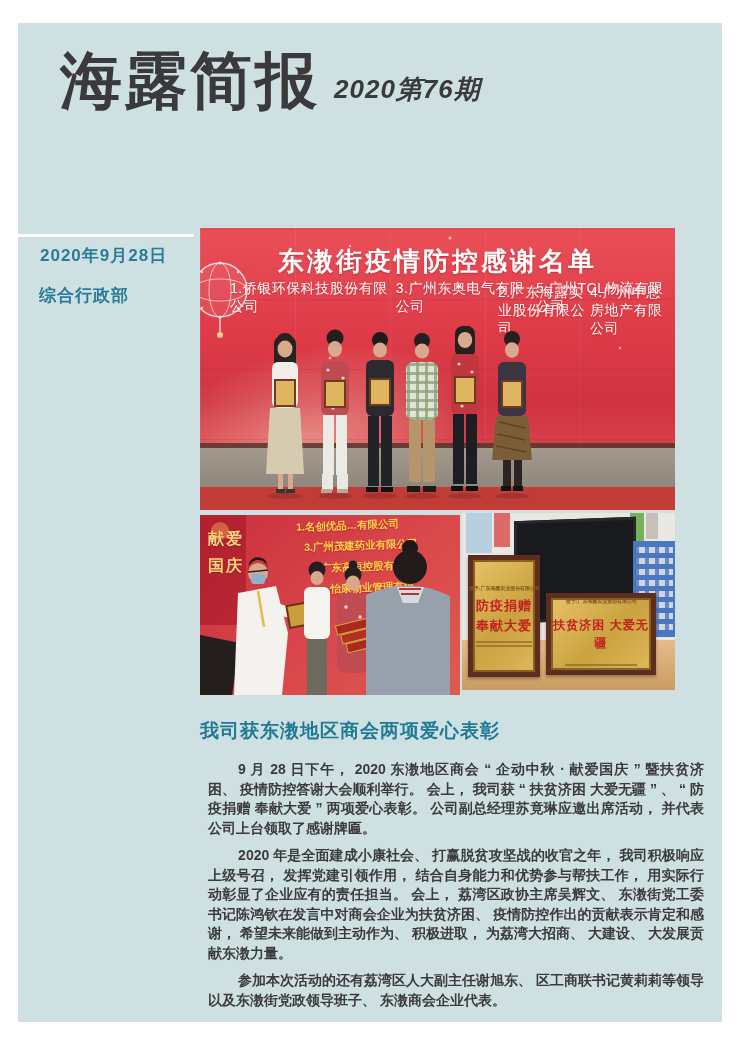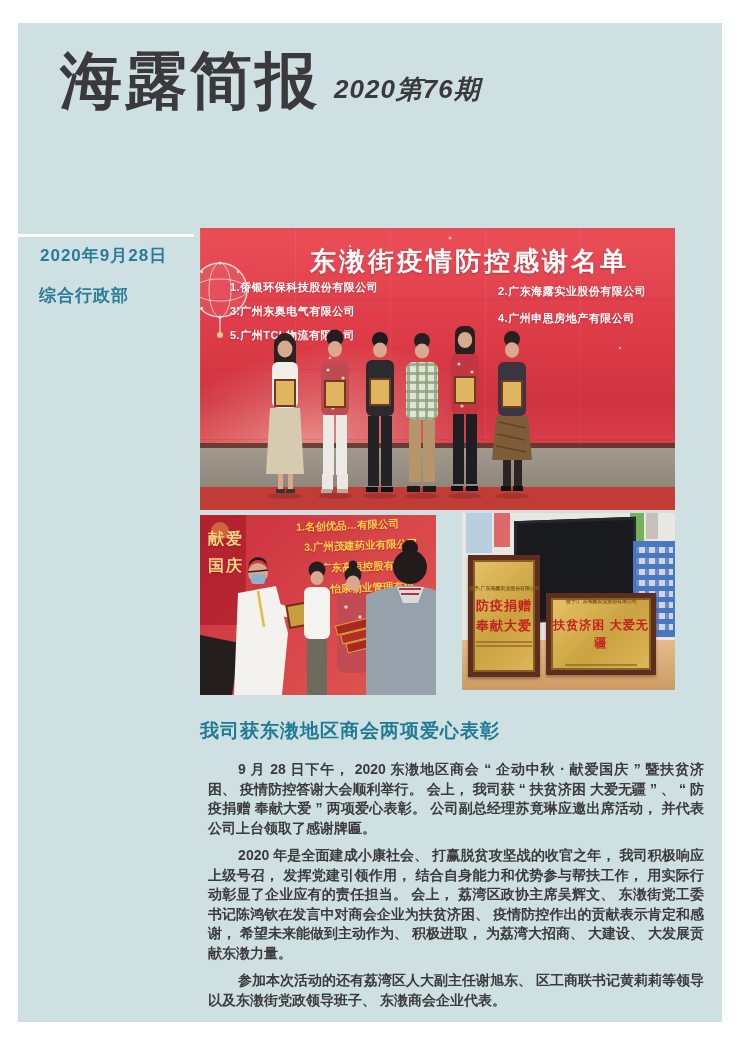--- a/index.html
+++ b/index.html
@@ -21,32 +21,32 @@
   .side-dept{left:39px;top:284px;font-size:17px;font-weight:700;color:#2a7b96;letter-spacing:1px;}
   
   .photo-main{left:200px;top:228px;width:475px;height:282px;overflow:hidden;
     background:linear-gradient(180deg,#ea4f58 0%,#dd3b47 38%,#cf3340 62%,#d84049 78%);}
   .photo-main .sheen{left:-60px;top:120px;width:340px;height:180px;border-radius:50%;
     background:radial-gradient(closest-side,rgba(255,228,205,.45),rgba(255,228,205,0));transform:rotate(-12deg);}
   .photo-main .seams{left:0;top:0;right:0;bottom:0;
     background:repeating-linear-gradient(90deg,rgba(255,255,255,.06) 0 1px,transparent 1px 95px),
                repeating-linear-gradient(0deg,rgba(120,0,10,.10) 0 1px,transparent 1px 70px);}
   .banner-title{left:0;top:16px;width:475px;text-align:center;color:#ffffff;
-    font-size:26px;font-weight:900;letter-spacing:3px;text-shadow:0 1px 2px rgba(140,0,10,.35);padding-left:32px;}
-  .company-col{color:#ffffff;font-weight:700;font-size:11px;letter-spacing:.5px;
-    text-shadow:0 1px 2px rgba(140,0,10,.3);display:flex;flex-direction:column;}
+    font-size:26px;font-weight:900;letter-spacing:3px;text-shadow:0 1px 2px rgba(140,0,10,.35);}
+  .company-col{color:#ffffff;font-weight:400;font-size:14px;letter-spacing:.5px;
+    text-shadow:0 1px 2px rgba(140,0,10,.3);display:flex;}
   .col-l{left:30px;top:52px;}
   .col-l span{margin-bottom:9px;}
   .col-r{left:298px;top:56px;}
   .col-r span{margin-bottom:12px;}
   .stage-line{left:0;top:215px;width:475px;height:5px;background:#54372f;opacity:.85;}
   .stage-gray{left:0;top:220px;width:475px;height:39px;background:linear-gradient(180deg,#a39a8e,#8f877c);}
   .stage-carpet{left:0;top:259px;width:475px;height:23px;background:#c23c37;}
   
-  .photo-left{left:200px;top:515px;width:236px;height:180px;overflow:hidden;
+  .photo-left{left:200px;top:515px;width:260px;height:180px;overflow:hidden;
     background:linear-gradient(135deg,#c92f3c 0%,#d9474b 55%,#e05a4e 100%);}
   .slogan{left:6px;top:10px;width:40px;color:#f6d484;font-weight:900;font-size:16px;
     letter-spacing:2px;line-height:1.7;text-align:center;text-shadow:0 1px 1px rgba(120,0,0,.4);}
   .yellow-list{position:absolute;color:#ffd24a;font-weight:700;font-size:10.5px;white-space:nowrap;
     text-shadow:0 1px 1px rgba(130,10,0,.4);transform:rotate(-2deg);}
   
   .photo-right{left:462px;top:513px;width:213px;height:177px;overflow:hidden;background:#e9e7e2;}
   .shelf-item{position:absolute;top:0;}
   .monitor{left:52px;top:6px;width:116px;height:96px;background:#191a1e;border:3px solid #26272b;transform:skewY(-2deg);}
   .basket{right:0px;top:28px;width:38px;height:92px;border:2px solid #4a77c2;

